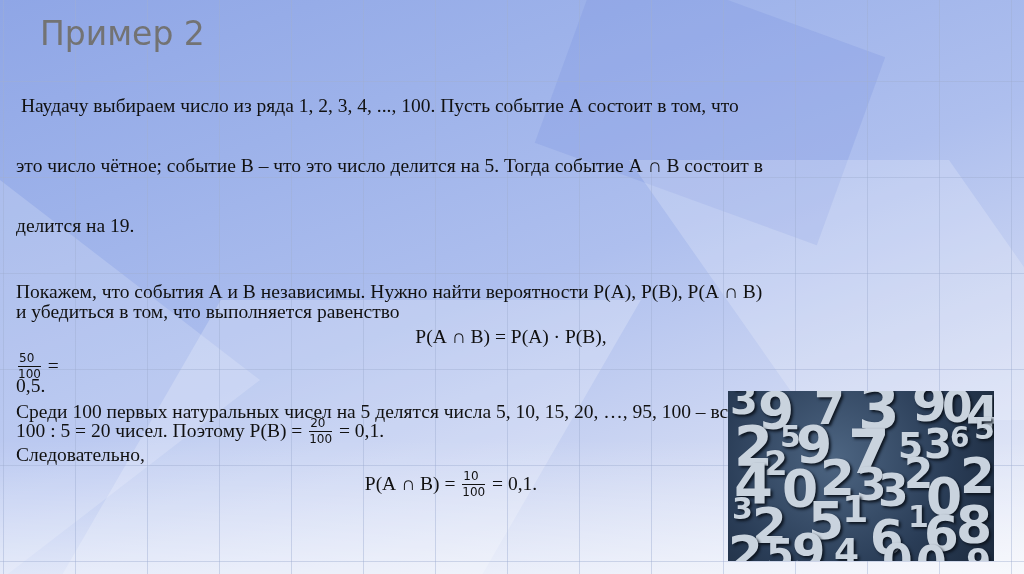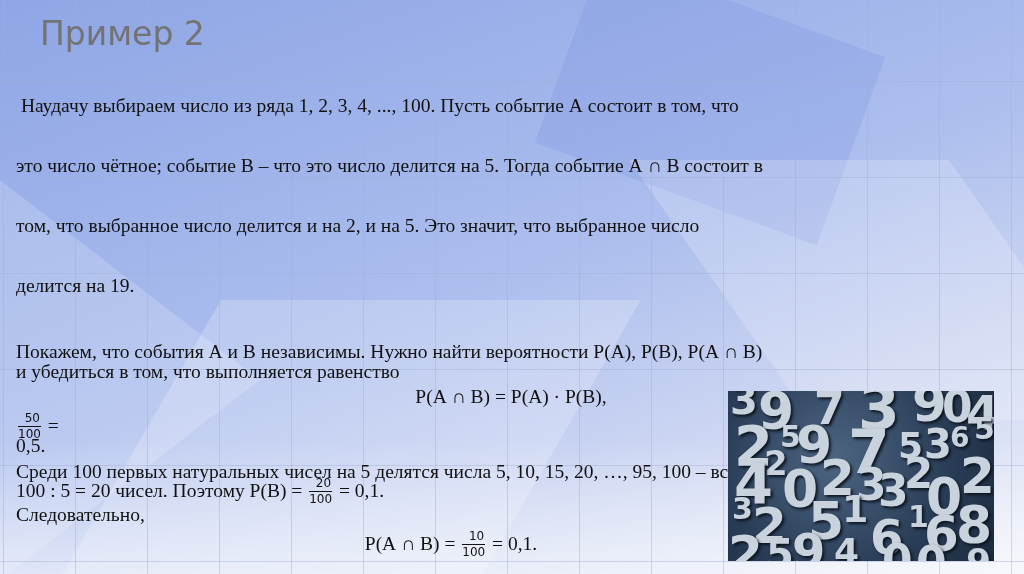--- a/index.html
+++ b/index.html
@@ -31,21 +31,21 @@
   }
   .title {
     position: absolute; left: 40px; top: 14px;
     font-family: "DejaVu Sans", sans-serif;
     font-size: 33px; color: #737373; letter-spacing: 0;
   }
   .content { position: absolute; left: 16px; top: 56px; width: 990px; font-size: 19.5px; line-height: 20px; }
   .para { margin: 0; }
   .gap { height: 6px; }
   .center { text-align: center; }
-  .frac { display: inline-block; vertical-align: middle; text-align: right;
+  .frac { display: inline-block; vertical-align: middle; text-align: left;
     font-family: "DejaVu Sans", sans-serif; font-size: 12px; line-height: 13px; margin: 0 2px; position: relative; top: -1px; }
   .frac .num { display: block; border-bottom: 1.5px solid #111; padding: 0 1px 1px; }
   .frac .den { display: block; padding-top: 1px; }
   .img-box {
     position: absolute; left: 728px; top: 391px; width: 266px; height: 170px; overflow: hidden;
     background: radial-gradient(circle at 40% 40%, #4d6582 0%, #2a3d57 60%, #1c2a3d 100%);
   }
   .img-box span { position: absolute; font-family: "DejaVu Sans", sans-serif; font-weight: bold;
     color: #c9d3de; text-shadow: 2px 2px 3px #0d1520; }
 </style>
@@ -58,21 +58,20 @@
 <div class="bg-shape shape4"></div>
 <div class="bg-shape shape5"></div>
 <div class="grid"></div>
 
 <div class="title">Пример 2</div>
 
 <div class="content">
   <div class="para" style="white-space:pre;">
     <div> Наудачу выбираем число из ряда 1, 2, 3, 4, ..., 100. Пусть событие А состоит в том, что</div>
     <div>это число чётное; событие В – что это число делится на 5. Тогда событие А ∩ В состоит в</div>
-    <div>том, что выбранное число делится и на 2, и на 5. Это значит, что выбранное число</div>
     <div>делится на 19.</div>
   </div>
   <div class="gap"></div>
   <div class="para">
     <div>Покажем, что события А и В независимы. Нужно найти вероятности Р(А), Р(В), Р(А ∩ В)</div>
     <div>и убедиться в том, что выполняется равенство</div>
   </div>
   <div class="para center" style="margin-top:5px;">Р(А ∩ В) = Р(А) · Р(В),</div>
   <div class="gap"></div>
   <div class="para">

